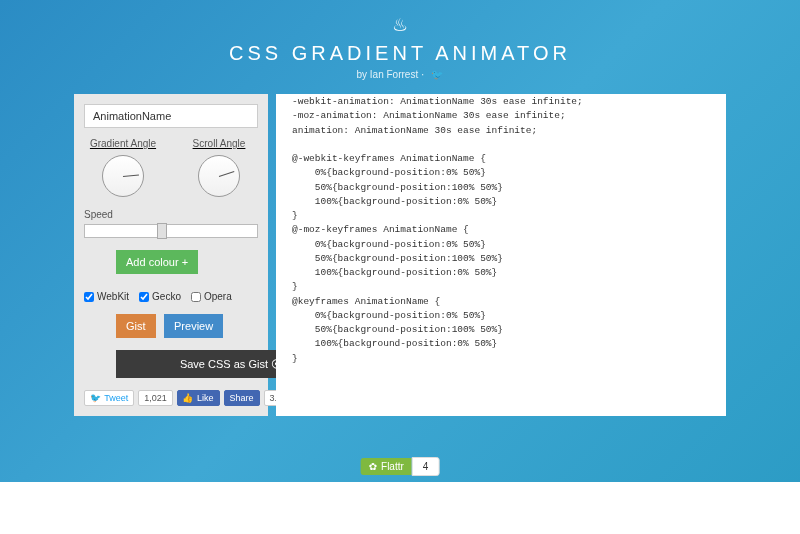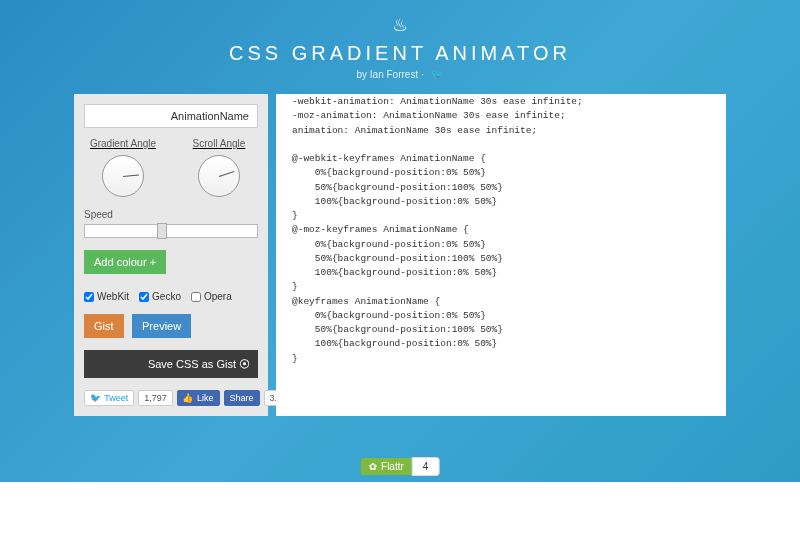--- a/index.html
+++ b/index.html
@@ -51,21 +51,20 @@
     width: 194px;
     flex-shrink: 0;
   }
   .name-input {
     width: 100%;
     padding: 5px 8px;
     font-size: 11px;
     border: 1px solid #ccc;
     background: #fff;
     color: #333;
-    text-align: right;
   }
   .dial-row {
     display: flex;
     gap: 18px;
     margin-top: 10px;
   }
   .dial-col { flex: 1; text-decoration: underline; }
   .dial-label {
     font-size: 10px;
     color: #555;
@@ -114,20 +113,21 @@
     border: 1px solid #aaa;
   }
   .btn {
     display: inline-block;
     padding: 6px 10px;
     font-size: 11px;
     color: #fff;
     border: none;
     cursor: pointer;
     margin-top: 12px;
+    margin-left: 32px;
   }
   .btn-green { background: #5cb85c; }
   .btn-orange { background: #d9833f; }
   .btn-blue { background: #428bca; margin-left: 4px; }
   .btn-dark {
     background: #3b3b3b;
     width: 100%;
     margin-top: 12px;
     text-align: right;
     padding: 8px;
@@ -247,21 +247,21 @@
     </div>
     <div>
       <button class="btn btn-orange">Gist</button>
       <button class="btn btn-blue">Preview</button>
     </div>
     <button class="btn btn-dark">
       <span>Save CSS as Gist </span><span>⦿</span>
     </button>
     <div class="social">
       <span class="sbtn tw">🐦 <span>Tweet</span></span>
-      <span class="sbtn cnt">1,797</span>
+      <span class="sbtn cnt">1,021</span>
       <span class="sbtn fb">👍 <span>Like</span></span>
       <span class="sbtn fb">
           <span>Share</span>
         </span>
       <span class="sbtn cnt">3.1k</span>
     </div>
   </div>
   <pre class="code">-webkit-animation: AnimationName 30s ease infinite;
 -moz-animation: AnimationName 30s ease infinite;
 animation: AnimationName 30s ease infinite;

